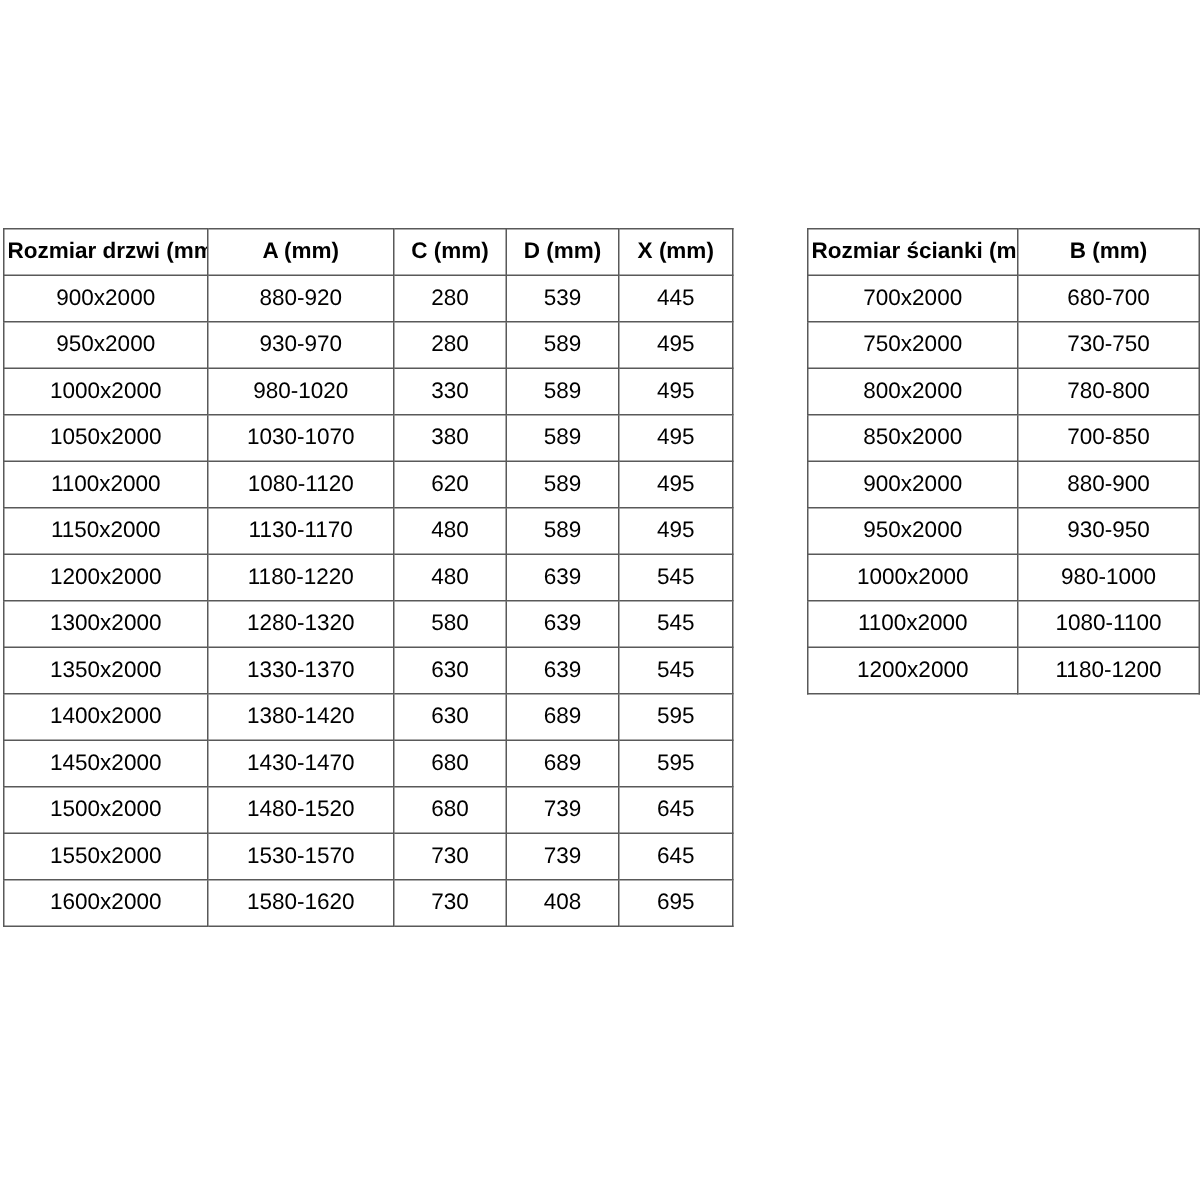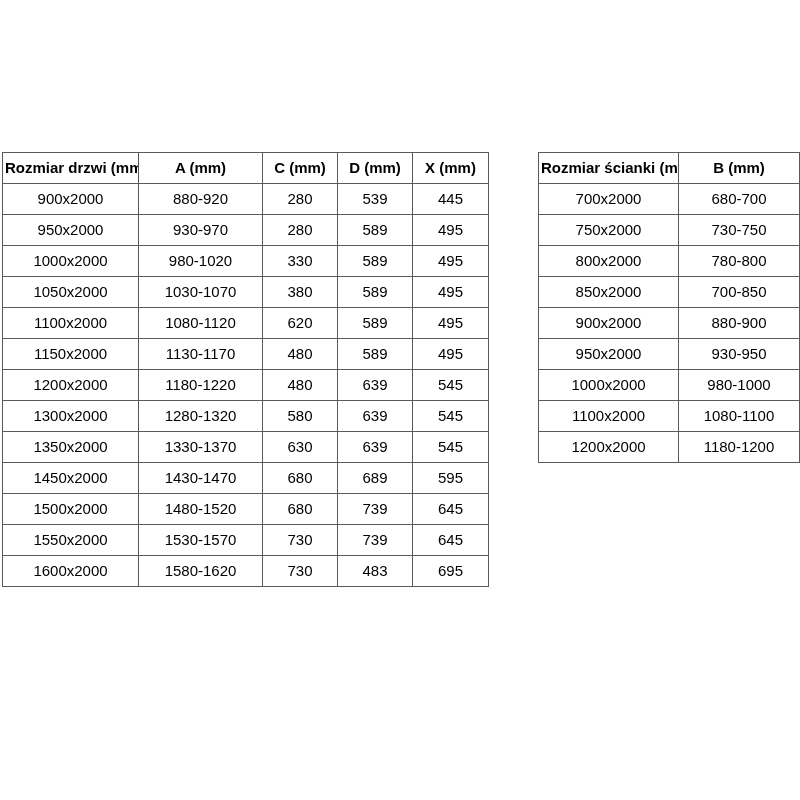--- a/index.html
+++ b/index.html
@@ -123,20 +123,27 @@
         <td>545</td>
       </tr>
       <tr>
         <td>1350x2000</td>
         <td>1330-1370</td>
         <td>630</td>
         <td>639</td>
         <td>545</td>
       </tr>
       <tr>
+        <td>1400x2000</td>
+        <td>1380-1420</td>
+        <td>630</td>
+        <td>689</td>
+        <td>595</td>
+      </tr>
+      <tr>
         <td>1450x2000</td>
         <td>1430-1470</td>
         <td>680</td>
         <td>689</td>
         <td>595</td>
       </tr>
       <tr>
         <td>1500x2000</td>
         <td>1480-1520</td>
         <td>680</td>
@@ -147,21 +154,21 @@
         <td>1550x2000</td>
         <td>1530-1570</td>
         <td>730</td>
         <td>739</td>
         <td>645</td>
       </tr>
       <tr>
         <td>1600x2000</td>
         <td>1580-1620</td>
         <td>730</td>
-        <td>483</td>
+        <td>408</td>
         <td>695</td>
       </tr>
     </tbody>
 </table>
 
 <table class="wall-table">
   <colgroup>
     <col style="width:140px">
     <col style="width:121px">
   </colgroup>

